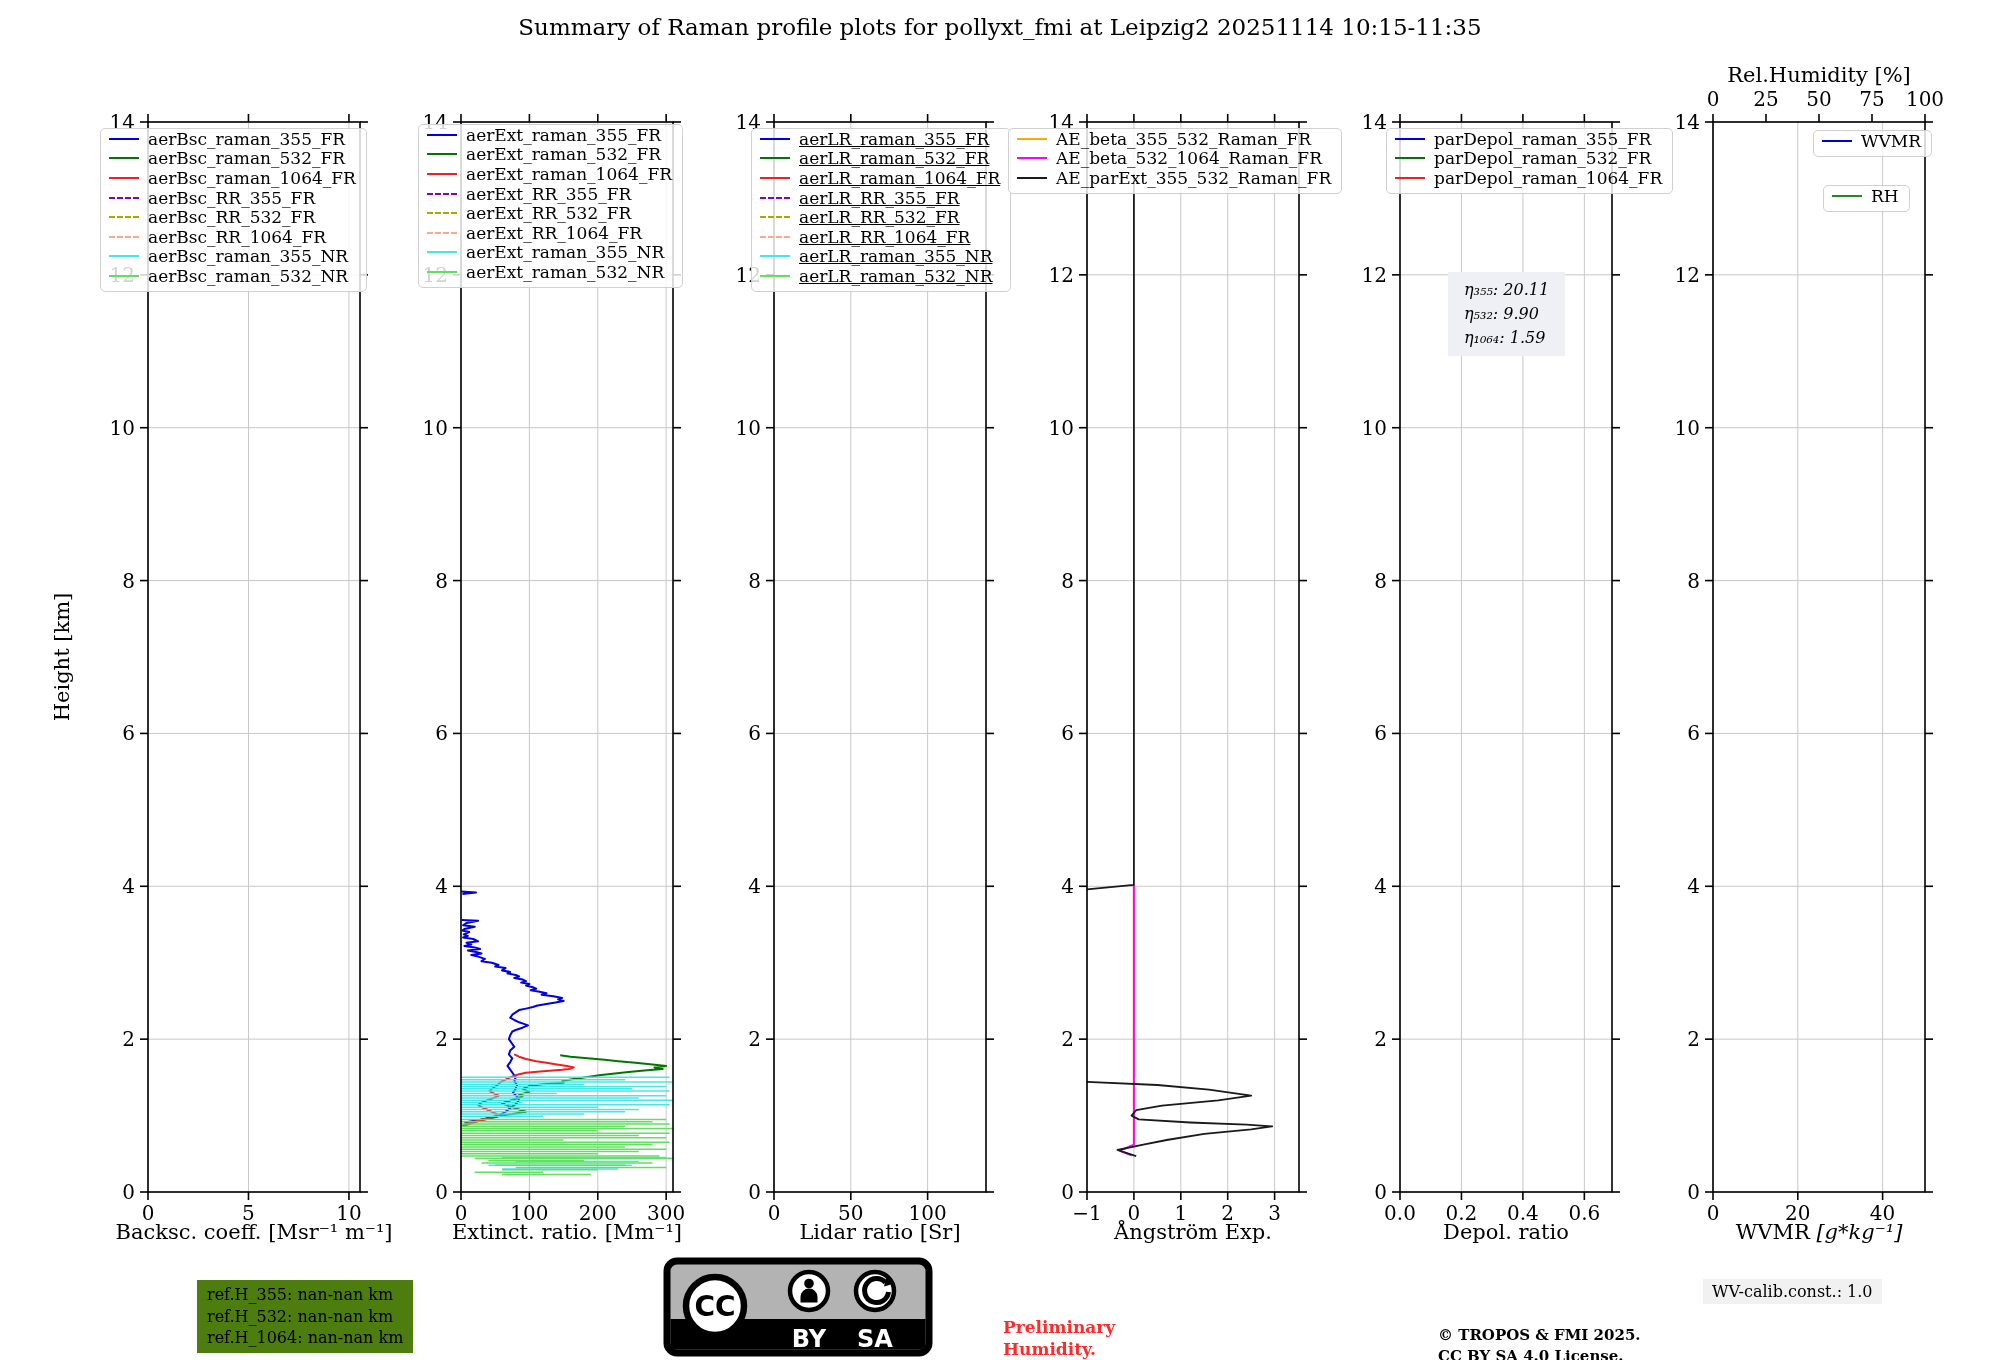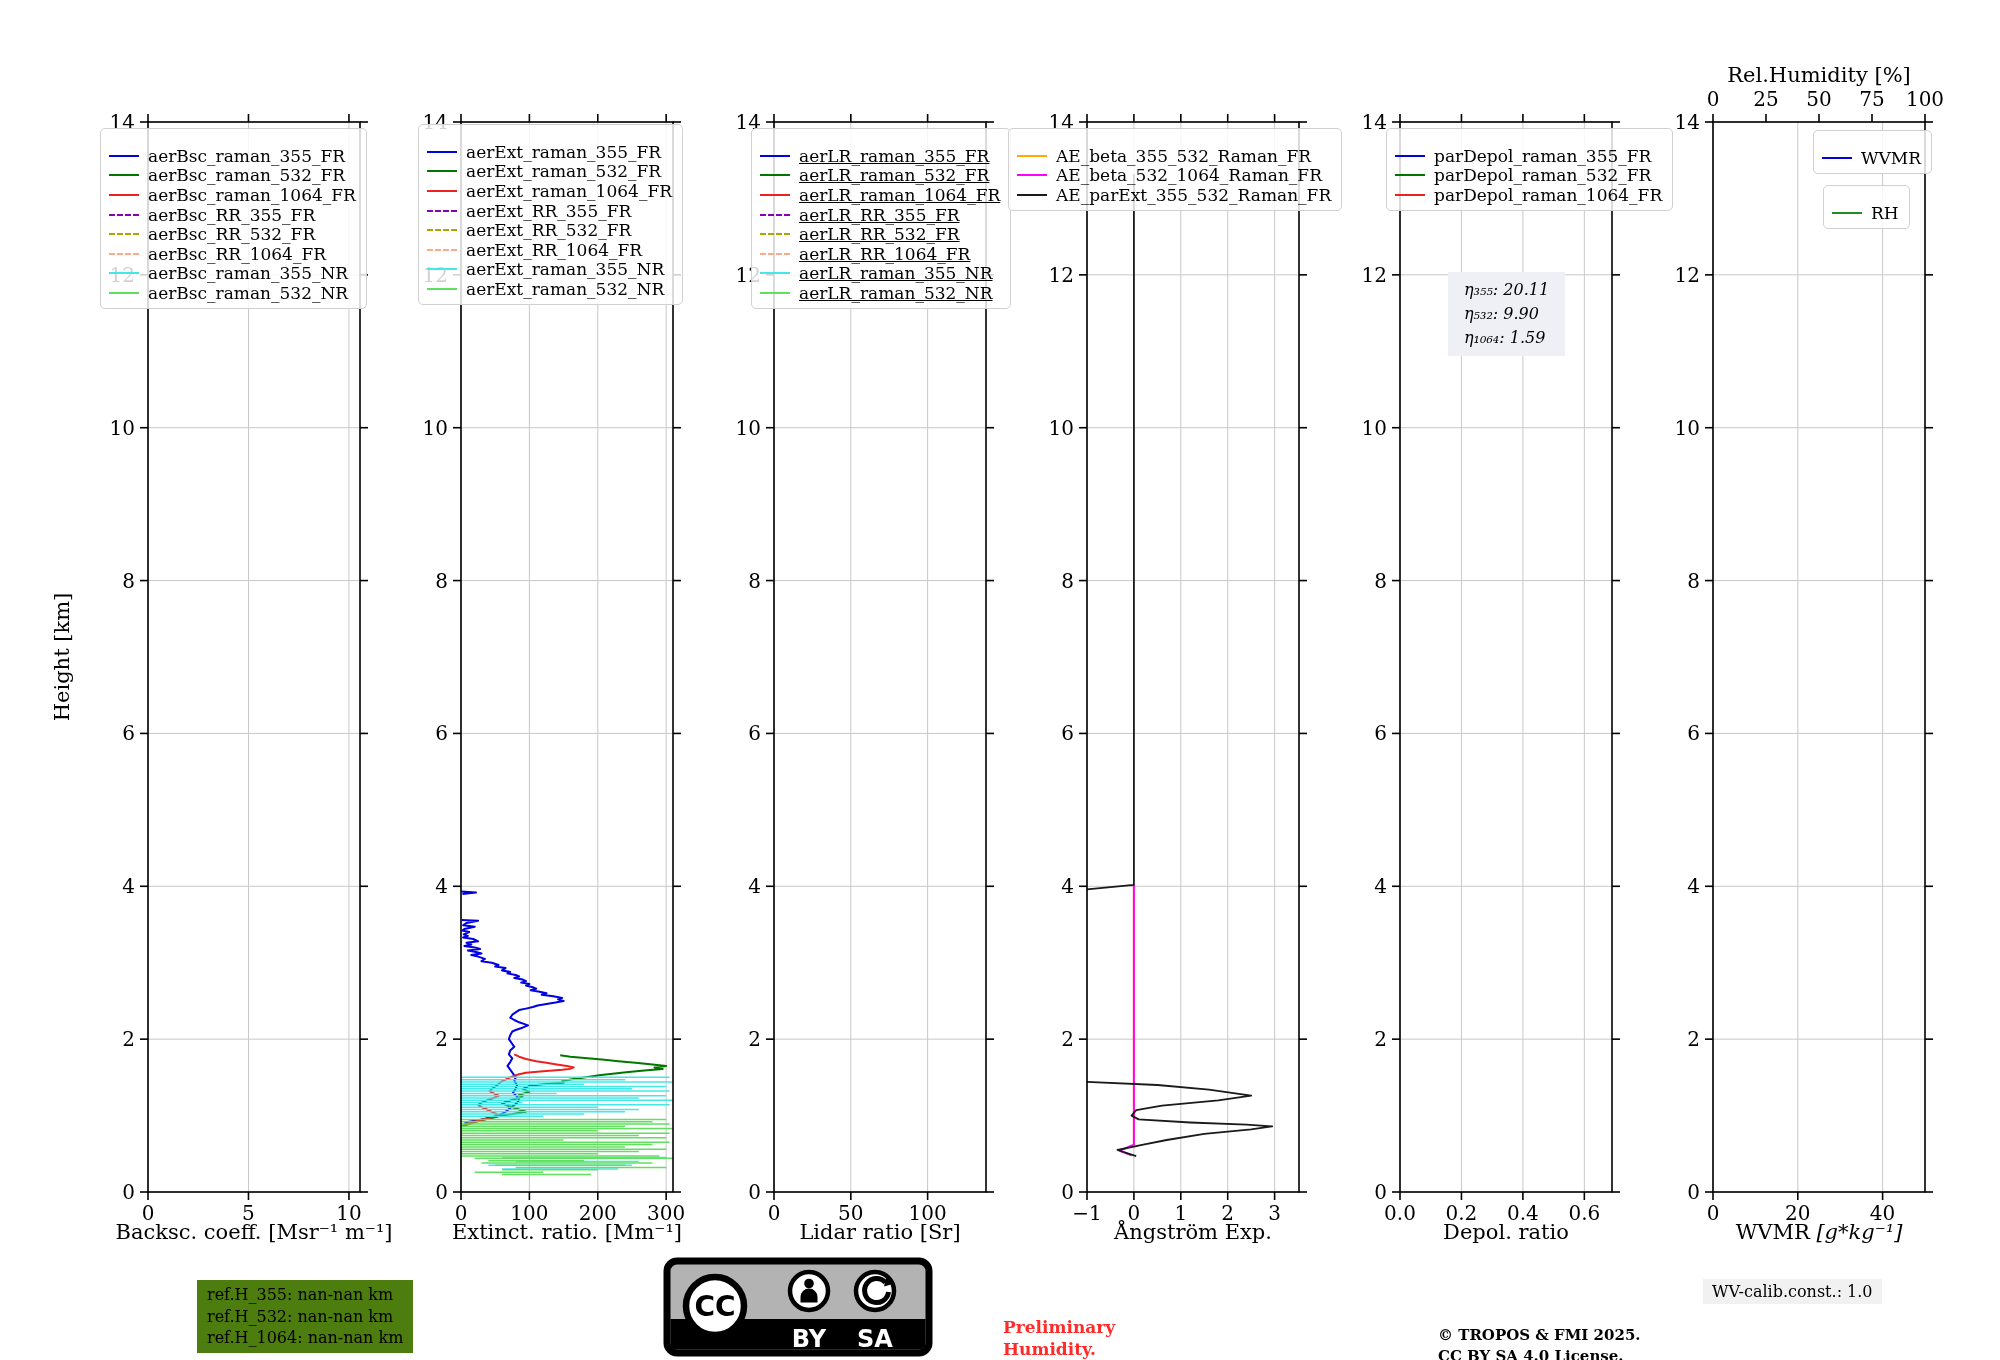--- a/index.html
+++ b/index.html
@@ -8,39 +8,40 @@
   .title{position:absolute;left:1000px;top:14px;transform:translateX(-50%);
          font-size:23px;white-space:nowrap;}
   .ylabel{position:absolute;left:62px;top:657px;transform:translate(-50%,-50%) rotate(-90deg);
           font-size:21px;white-space:nowrap;}
   .panel{position:absolute;top:122px;width:212px;height:1070px;}
   .panel svg{position:absolute;left:0;top:0;overflow:visible;
              font-family:"DejaVu Serif",serif;}
   .xlabel{position:absolute;top:1098px;left:50%;transform:translateX(-50%);
           font-size:21px;white-space:nowrap;}
   .legend{position:absolute;background:rgba(255,255,255,0.82);border:1px solid #d0d0d0;
-          border-radius:5px;padding:17px 10px 5px 8px;z-index:5;white-space:nowrap;}
+          border-radius:5px;padding:0 10px 5px 8px;z-index:5;white-space:nowrap;}
   .lrow{display:flex;align-items:center;height:19.6px;}
   .lsample{display:inline-block;width:30px;border-top-width:2.5px;margin-right:9px;}
   .llabel{font-size:17px;}
   .eta-box{position:absolute;left:48px;top:150px;background:#eef0f6;padding:6px 16px;
            font-size:16px;line-height:1.5;z-index:5;font-style:italic;}
   .ref-box{position:absolute;left:197px;top:1280px;background:#4d7c0f;padding:4px 10px;
            font-size:16px;line-height:1.35;}
   .prelim{position:absolute;left:1003px;top:1316px;color:#ff2a2a;font-weight:bold;
           font-size:17px;line-height:1.3;}
   .license{position:absolute;left:1438px;top:1325px;font-weight:bold;font-size:15px;line-height:1.4;}
   .wv-box{position:absolute;left:1703px;top:1279px;background:#f1f1f1;padding:3px 9px;font-size:16px;}
   .cc-logo{position:absolute;left:663px;top:1257px;}
 </style>
 </head>
 <body>
 
 <div class="fig">
 
+  <div class="title">Summary of Raman profile plots for pollyxt_fmi at Leipzig2 20251114 10:15-11:35</div>
   <div class="ylabel">Height [km]</div>
 
   <div class="panel" style="left:148px">
       <svg width="212" height="1070">
         <line x1="0" y1="0" x2="0" y2="1070" stroke="#c8c8c8" stroke-width="1"></line>
         <line x1="100.4739336492891" y1="0" x2="100.4739336492891" y2="1070" stroke="#c8c8c8" stroke-width="1"></line>
         <line x1="200.9478672985782" y1="0" x2="200.9478672985782" y2="1070" stroke="#c8c8c8" stroke-width="1"></line>
         <line x1="0" y1="1070" x2="212" y2="1070" stroke="#c8c8c8" stroke-width="1"></line>
         <line x1="0" y1="917.1428571428571" x2="212" y2="917.1428571428571" stroke="#c8c8c8" stroke-width="1"></line>
         <line x1="0" y1="764.2857142857142" x2="212" y2="764.2857142857142" stroke="#c8c8c8" stroke-width="1"></line>

